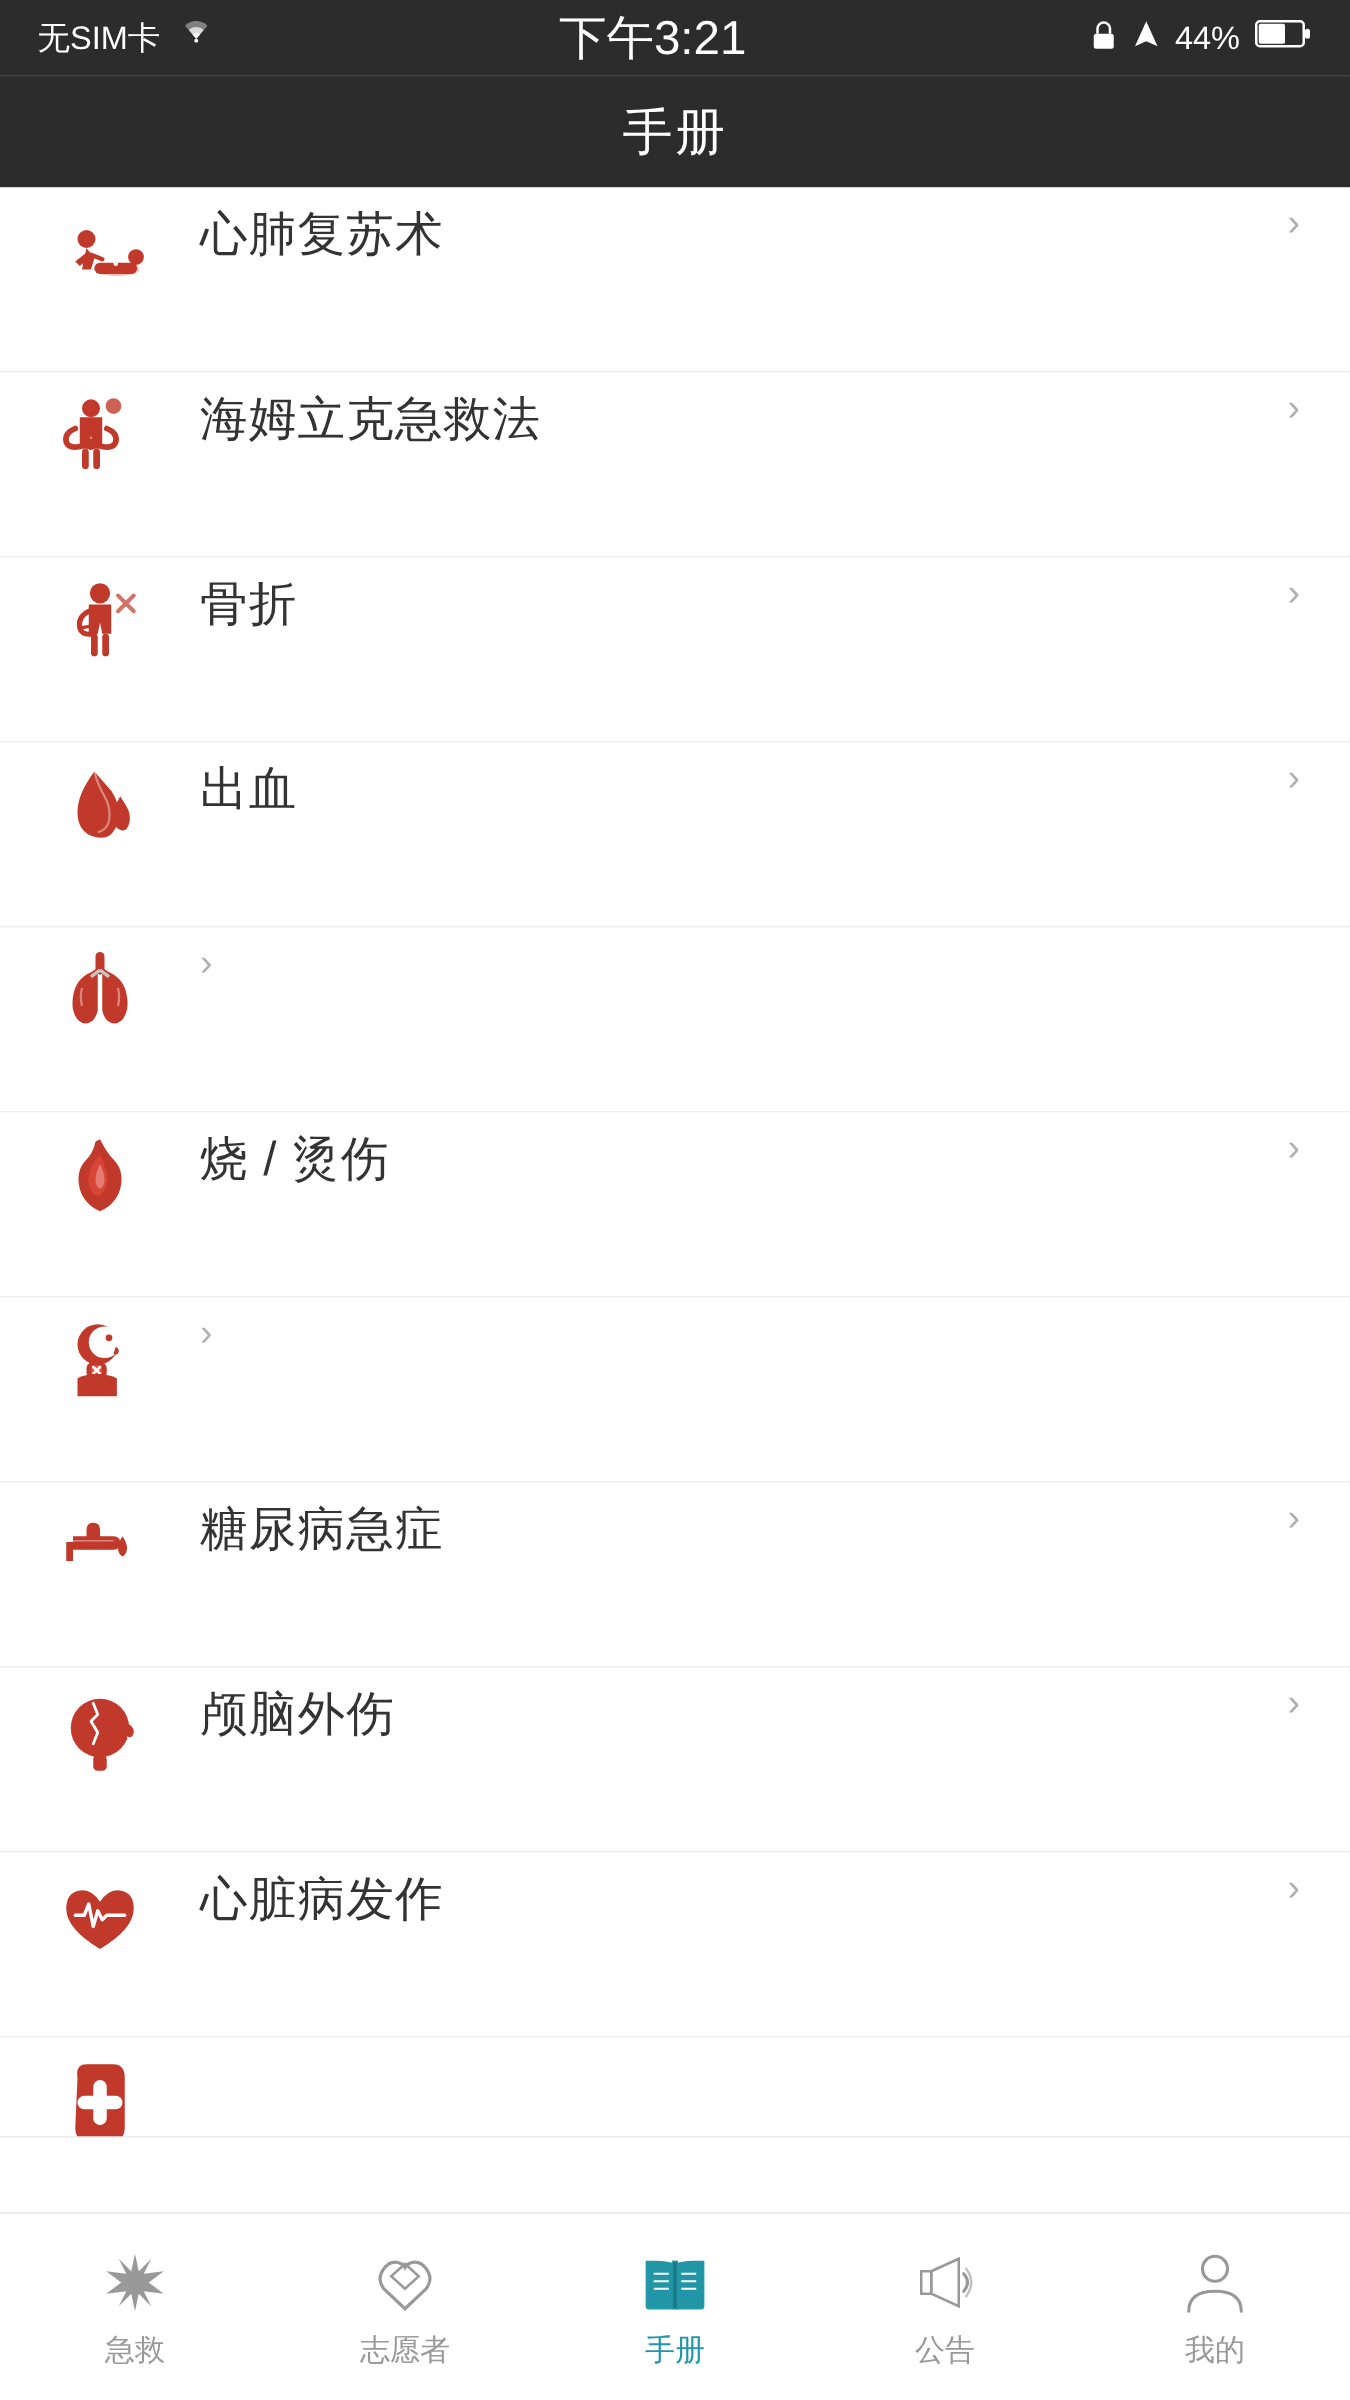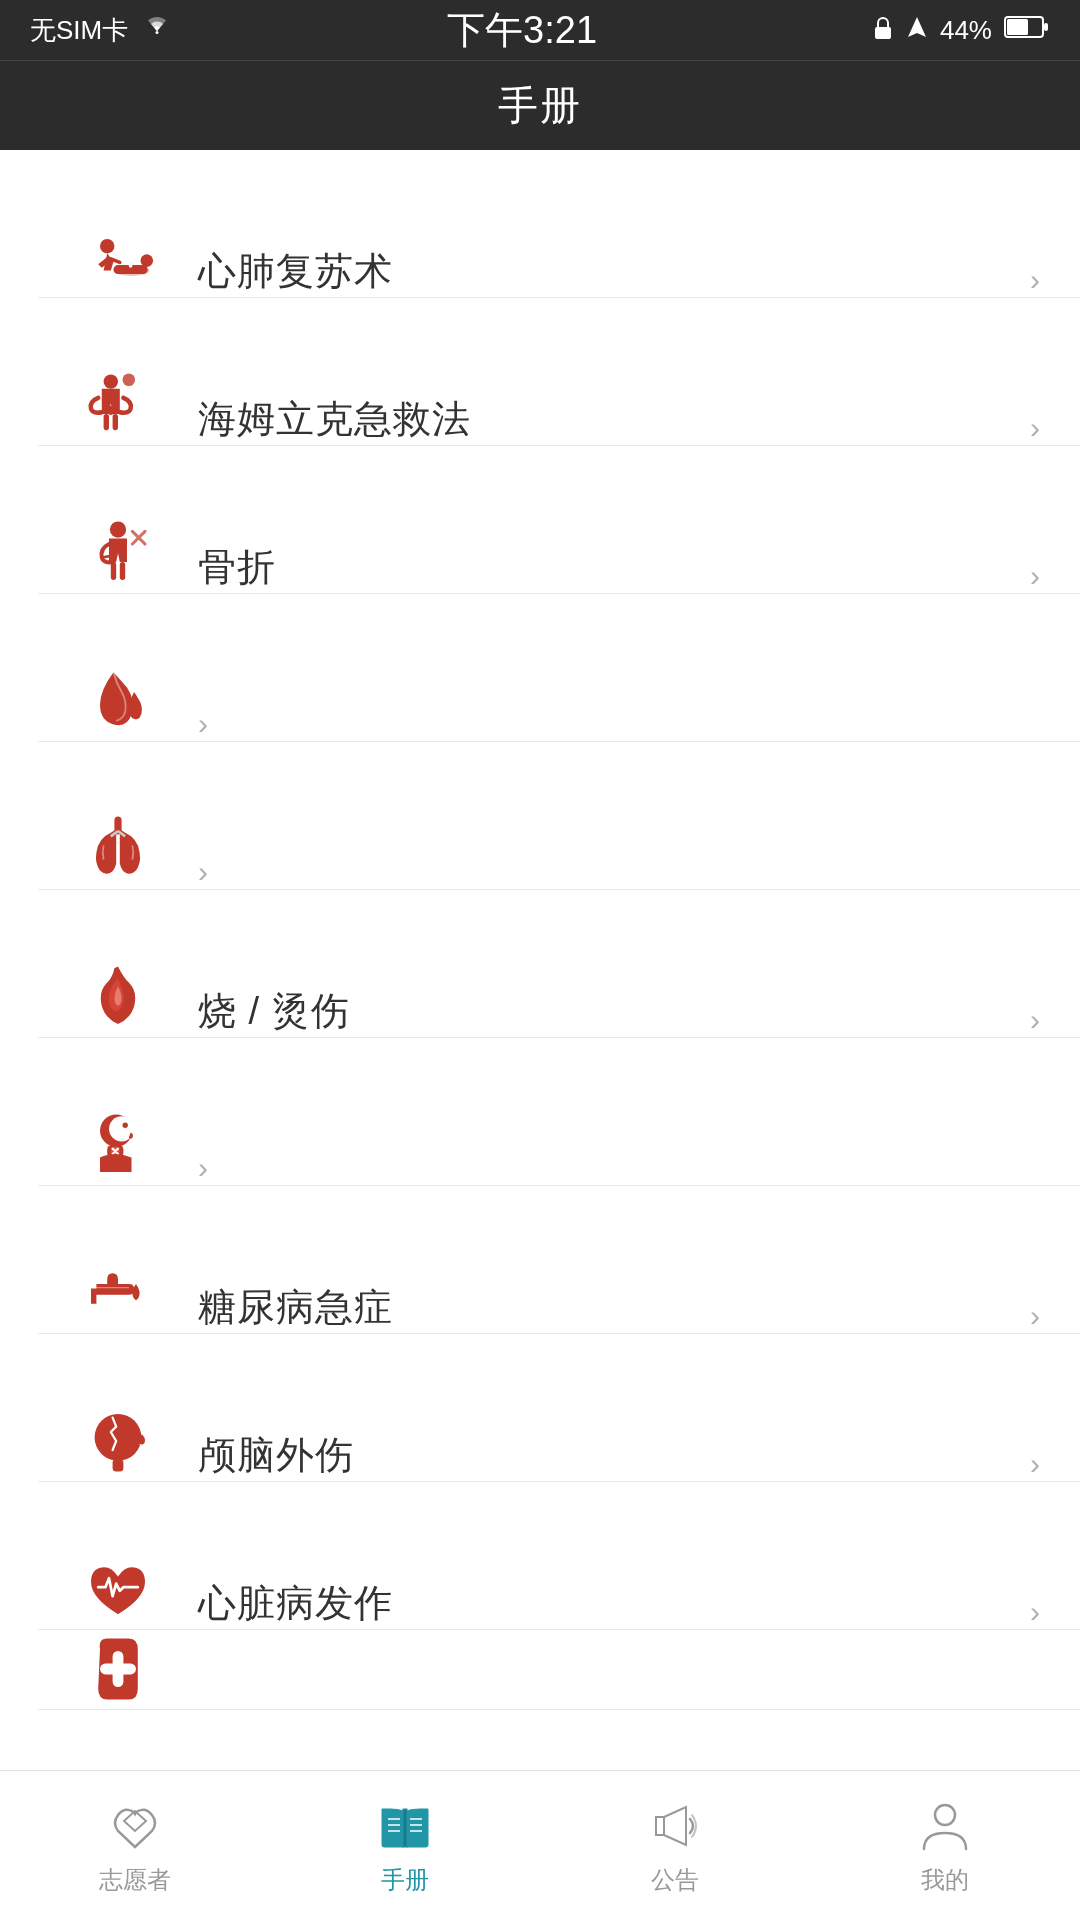--- a/index.html
+++ b/index.html
@@ -49,28 +49,27 @@
     
     .list-container {
       background: white;
       margin: 0;
       height: calc(1920px - 60px - 90px - 150px);
       overflow: hidden;
     }
 
     .list-item {
       display: flex;
-      align-items: flex-end;
-      padding: 0 40px;
+      align-items: flex-start;
+      padding: 12px 40px;
       height: 148px;
       border-bottom: 1px solid #e8e8e8;
       cursor: pointer;
       background: white;
       position: relative;
-      margin-left: 38px;
     }
 
     .item-icon {
       width: 80px;
       height: 80px;
       margin-right: 40px;
       display: flex;
       align-items: center;
       justify-content: center;
       flex-shrink: 0;
@@ -243,20 +242,21 @@
   <div class="list-item">
     <div class="item-icon">
       <svg viewBox="0 0 80 80">
 
         <path d="M35 8 Q20 28 20 44 Q20 62 35 66 Q50 70 55 55 Q60 40 50 25 Z" fill="#c0392b"></path>
         <path d="M35 8 Q38 20 44 30 Q50 40 48 52 Q46 60 38 62" stroke="white" stroke-width="2" fill="none" opacity="0.4"></path>
 
         <path d="M58 30 Q52 40 52 48 Q52 58 58 60 Q64 62 66 54 Q68 46 63 38 Z" fill="#c0392b"></path>
       </svg>
     </div>
+    <span class="item-label">出血</span>
     <span class="item-chevron">›</span>
   </div>
 
   <div class="list-item">
     <div class="item-icon">
       <svg viewBox="0 0 80 80">
 
         <path d="M38 18 L32 22 Q18 28 16 44 Q14 56 20 64 Q26 70 32 66 Q36 64 38 56 L38 18Z" fill="#c0392b"></path>
 
         <path d="M42 18 L48 22 Q62 28 64 44 Q66 56 60 64 Q54 70 48 66 Q44 64 42 56 L42 18Z" fill="#c0392b"></path>
@@ -363,20 +363,29 @@
         <rect x="34" y="20" width="12" height="40" rx="6" fill="white"></rect>
         <rect x="20" y="34" width="40" height="12" rx="6" fill="white"></rect>
       </svg>
     </div>
   </div>
 
 </div>
 
 <div class="tab-bar">
 
+  <div class="tab-item">
+    <div class="tab-icon">
+      <svg viewBox="0 0 54 54" fill="none" stroke="#999" stroke-width="2">
+
+        <path d="M27 4 L30 18 L40 8 L34 20 L50 18 L38 27 L50 36 L34 34 L40 46 L30 36 L27 50 L24 36 L14 46 L20 34 L4 36 L16 27 L4 18 L20 20 L14 8 L24 18 Z" fill="#999" stroke="none"></path>
+      </svg>
+    </div>
+    <span class="tab-label">急救</span>
+  </div>
 
   <div class="tab-item">
     <div class="tab-icon">
       <svg viewBox="0 0 54 54" fill="none" stroke="#999" stroke-width="2.5">
         <path d="M27 48 L10 32 Q4 24 10 16 Q16 8 24 12 Q26 13 27 15 Q28 13 30 12 Q38 8 44 16 Q50 24 44 32 Z" stroke="#999" fill="none" stroke-width="2.5"></path>
 
         <path d="M16 22 L27 12 L38 22 L27 32Z" stroke="#999" fill="none" stroke-width="2"></path>
       </svg>
     </div>
     <span class="tab-label">志愿者</span>

